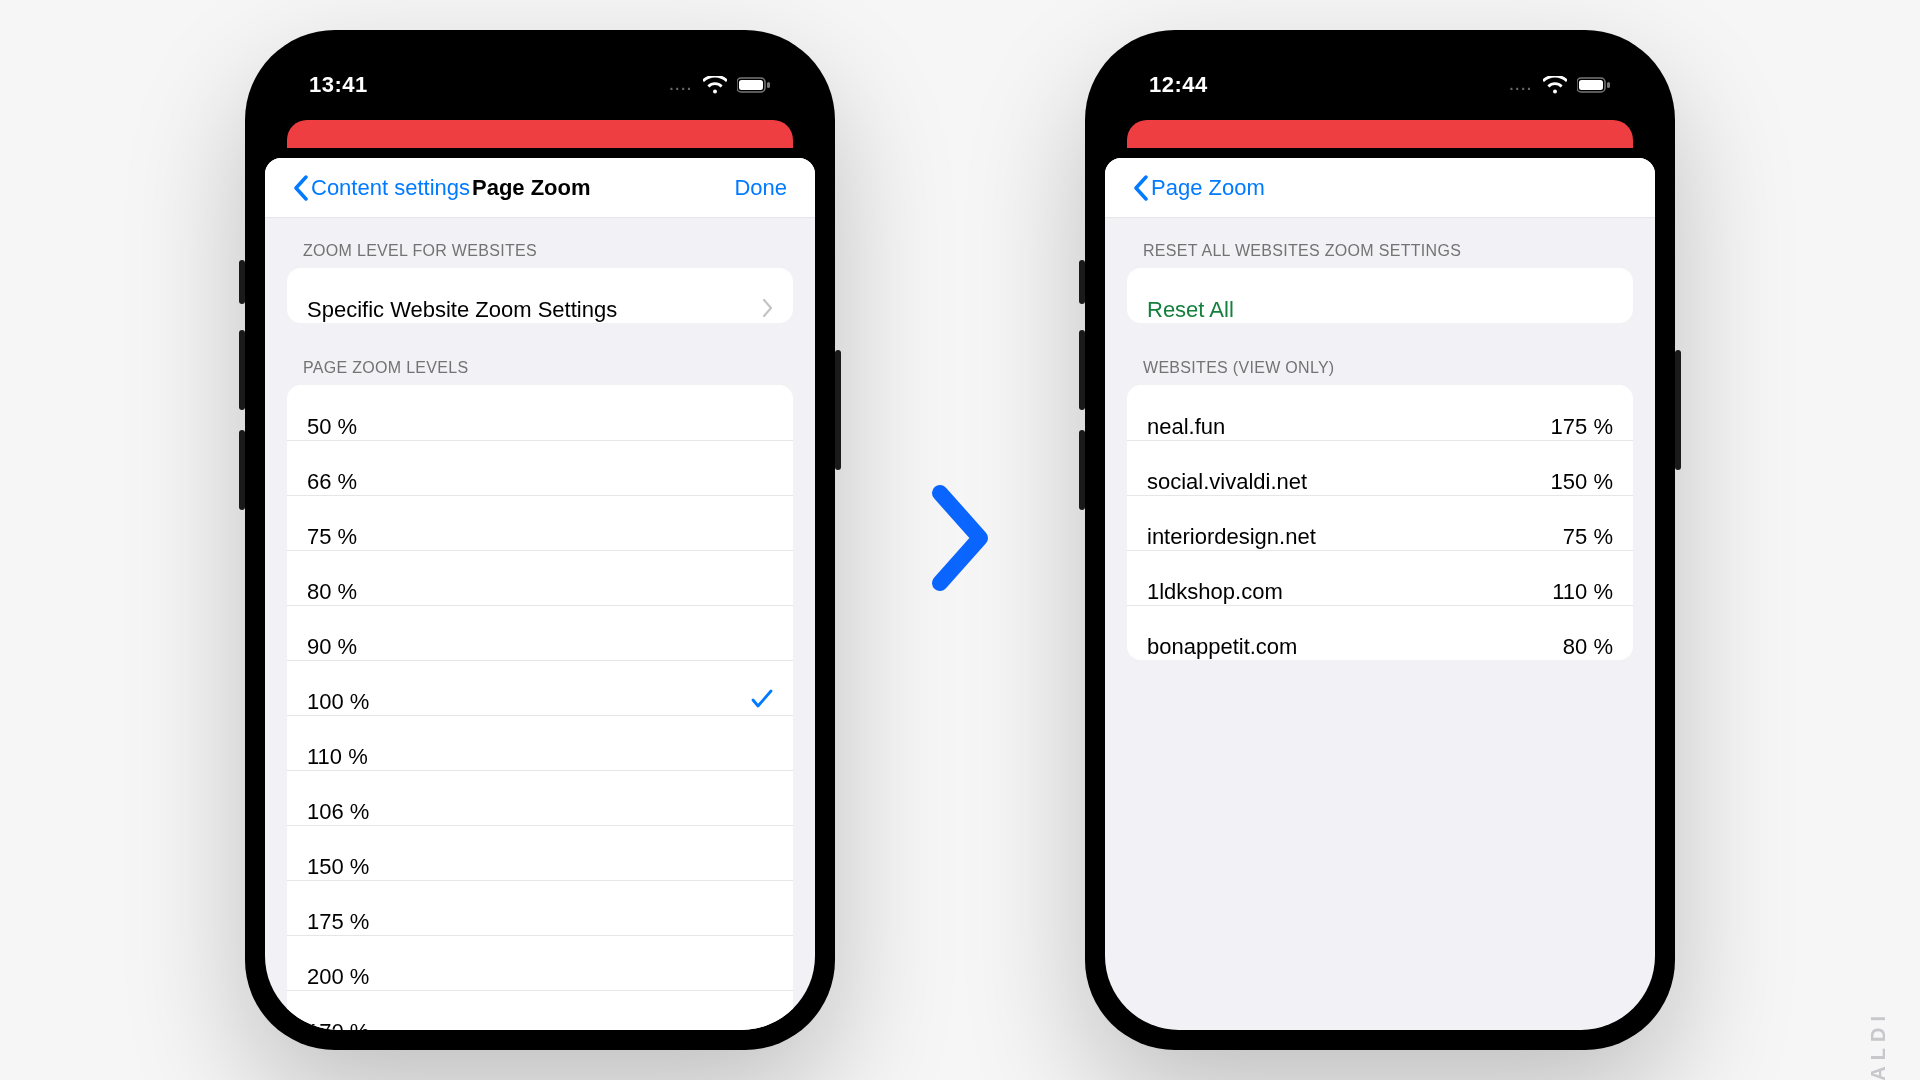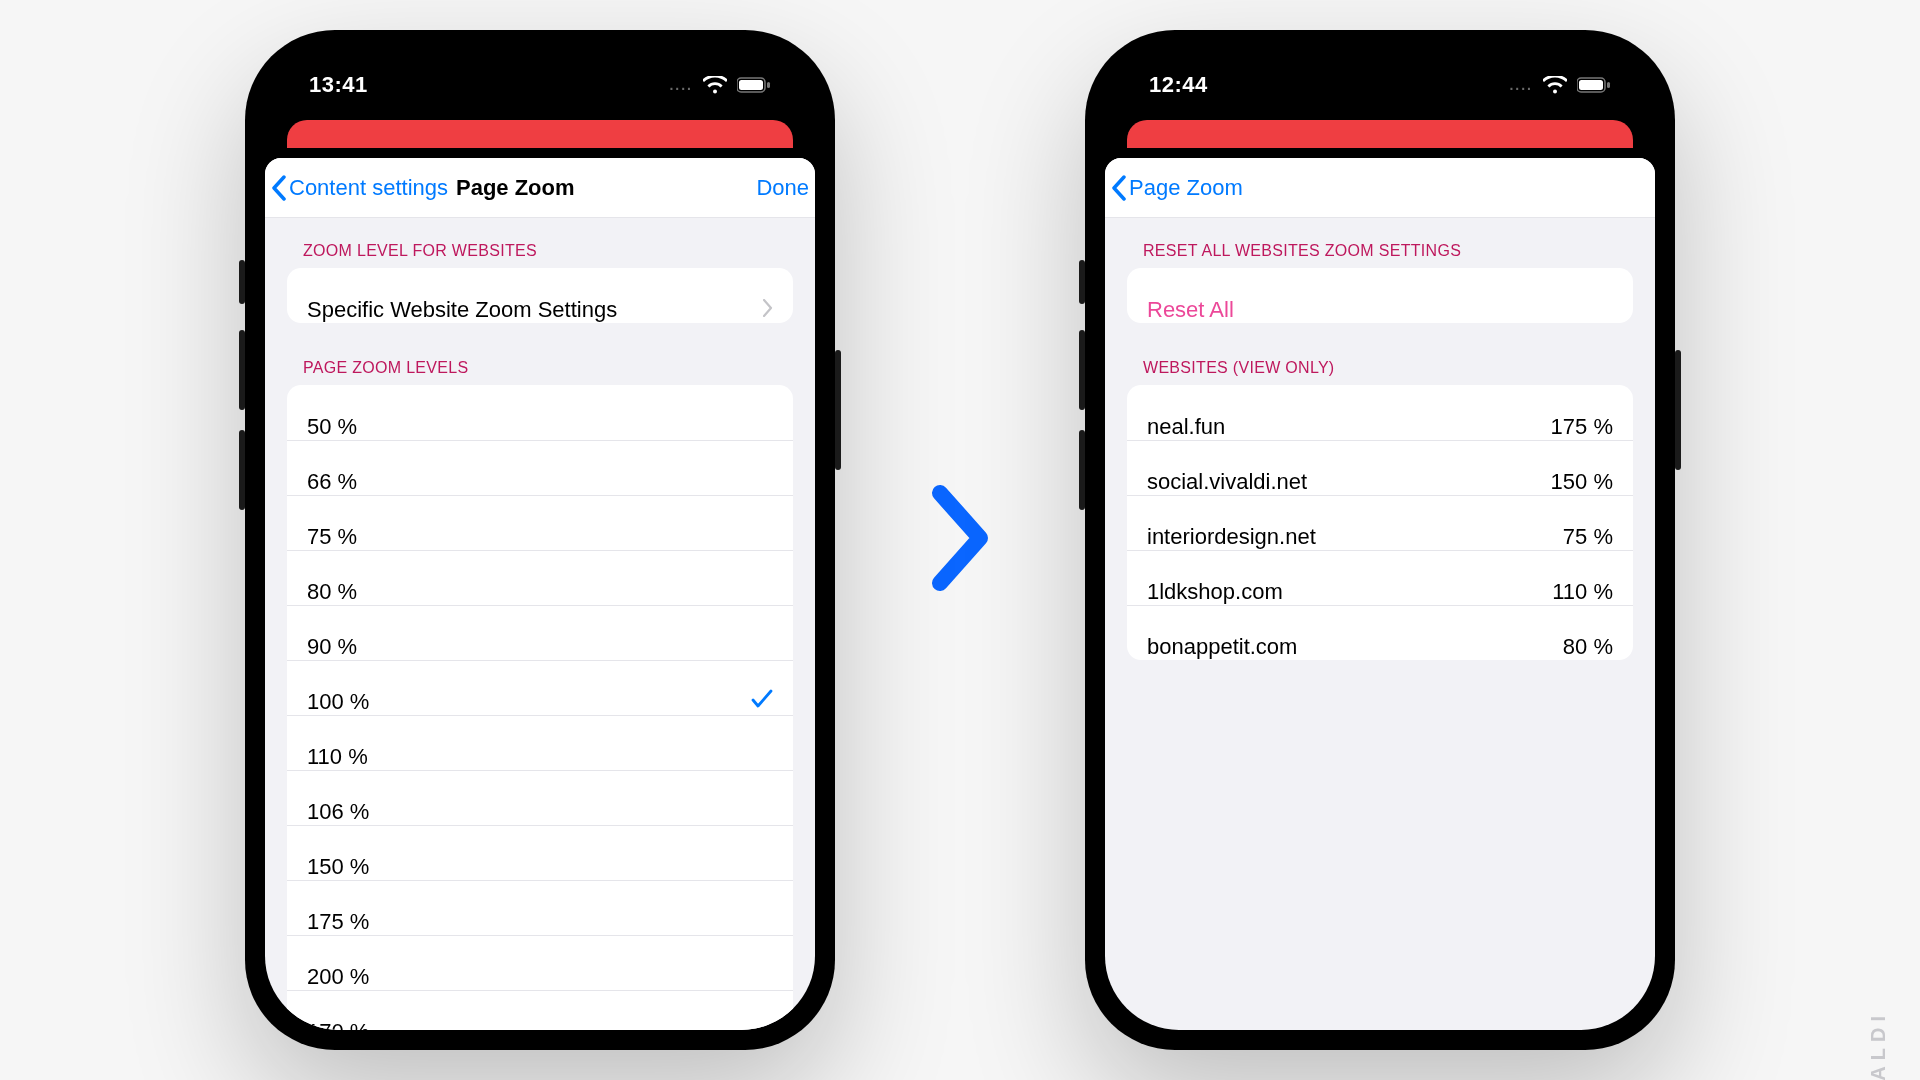--- a/index.html
+++ b/index.html
@@ -77,34 +77,34 @@
     position: absolute;
     top: 98px; left: 0; right: 0; bottom: 0;
     background: #f2f2f6;
     border-radius: 16px 16px 0 0;
     overflow: hidden;
   }
   .nav-bar {
     display: flex;
     align-items: center;
     height: 60px;
-    padding: 0 6px;
+    padding: 0 28px;
     background: #fff;
     border-bottom: 1px solid #e5e5ea;
-    gap: 8px;
+    gap: 2px;
   }
   .nav-back { display: flex; align-items: center; gap: 2px; color: #007aff; font-size: 22px; cursor: pointer; }
   .nav-back-label { font-size: 22px; }
   .nav-title { font-size: 22px; font-weight: 600; color: #000; }
   .nav-spacer { flex: 1; }
   .nav-done { color: #007aff; font-size: 22px; font-weight: 400; cursor: pointer; }
   .group-header {
     font-size: 16px;
     letter-spacing: .3px;
-    color: #be185d;
+    color: #737373;
     text-transform: uppercase;
     padding: 24px 22px 8px 38px;
   }
   .card {
     background: #fff;
     border-radius: 14px;
     margin: 0 22px 12px 22px;
     overflow: hidden;
   }
   .row {
@@ -114,21 +114,21 @@
     padding: 0 20px;
     font-size: 22px;
     color: #000;
     border-top: 1px solid #e5e5ea;
   }
   .card .row:first-child { border-top: none; }
   .row .rtext { flex: 1; }
   .row .rvalue { color: #000; }
   .row.nav .chev { color: #c4c4c8; }
   .check-icon { color: #007aff; }
-  .row.destructive .rtext { color: #ec4899; }
+  .row.destructive .rtext { color: #15803d; }
   
   .big-arrow { color: #0a66ff; }
   
   .watermark {
     position: absolute;
     right: 30px;
     bottom: 70px;
     transform: rotate(-90deg);
     transform-origin: right bottom;
     color: #c8c8cc;

